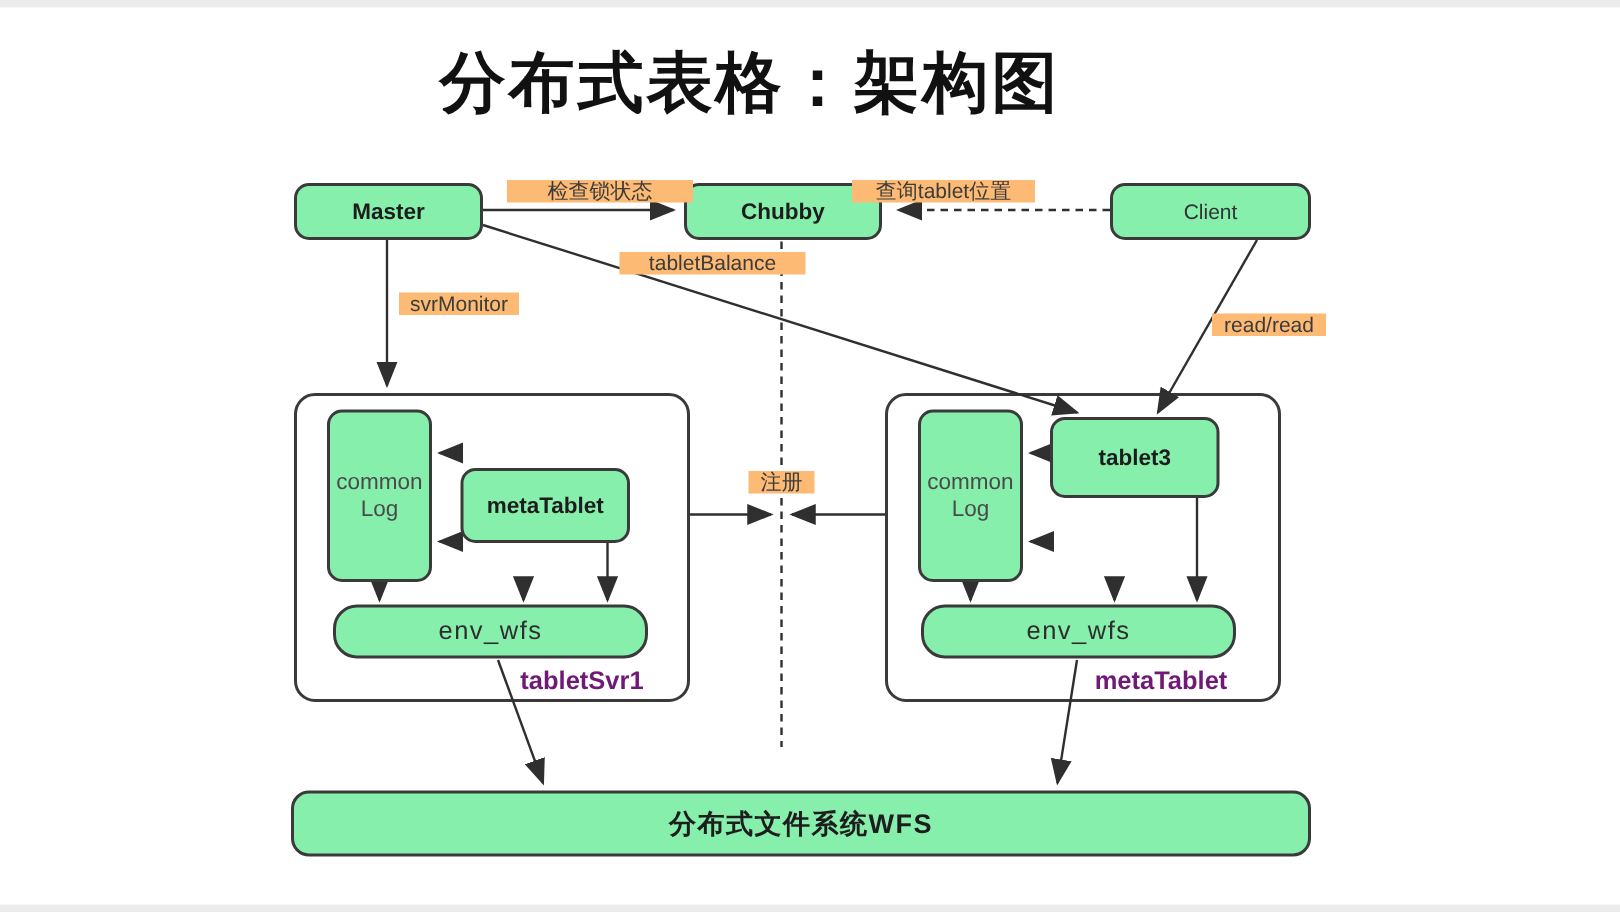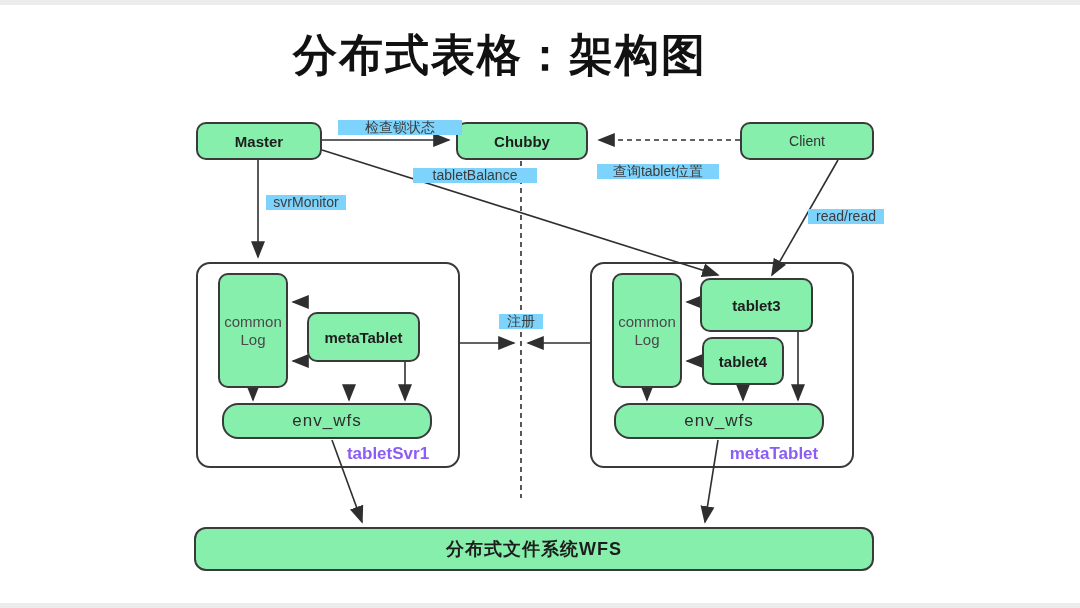--- a/index.html
+++ b/index.html
@@ -23,26 +23,26 @@
     color:#1d1d1d;font-size:15px;font-weight:700;box-sizing:border-box;text-align:center;
   }
   .node.regular{font-weight:400;color:#333;}
   .container{
     position:absolute;z-index:1;background:#fff;border:2px solid #3a3a3a;
     border-radius:14px;box-sizing:border-box;
   }
   .common-log{font-weight:400;color:#4a4a4a;line-height:1.15;padding:0 4px;}
   .env{font-size:17px;font-weight:400;color:#2e2e2e;letter-spacing:1px;border-radius:16px;}
   .svr-name{
-    position:absolute;z-index:3;font-size:17px;font-weight:700;color:#8b5cf6;text-align:center;
+    position:absolute;z-index:3;font-size:17px;font-weight:700;color:#701a75;text-align:center;
   }
   .wfs{font-size:18px;letter-spacing:1px;}
   .edge-label{
     position:absolute;z-index:3;font-size:14px;color:#3c3c3c;text-align:center;
-    background:#7dd3fc;line-height:1.1;
+    background:#fdba74;line-height:1.1;
   }
 </style>
 </head>
 <body>
 
 <div class="stage">
   <div class="edge-bar top"></div>
   <div class="edge-bar bottom"></div>
 
   <div class="title">分布式表格：架构图</div>
@@ -86,25 +86,24 @@
 
   <div class="container" style="left:196px;top:262px;width:264px;height:206px;"></div>
   <div class="node common-log" style="left:218px;top:273px;width:70px;height:115px;">common Log</div>
   <div class="node" style="left:307px;top:278px;width:113px;height:50px;margin-top:34px;">metaTablet</div>
   <div class="node env" style="left:222px;top:403px;width:210px;height:36px;">env_wfs</div>
   <div class="svr-name" style="left:330px;top:444px;width:116px;">tabletSvr1</div>
 
   <div class="container" style="left:590px;top:262px;width:264px;height:206px;"></div>
   <div class="node common-log" style="left:612px;top:273px;width:70px;height:115px;">common Log</div>
   <div class="node" style="left:700px;top:278px;width:113px;height:54px;">tablet3</div>
-  <div class="node" style="left:702px;top:337px;width:82px;height:48px;">tablet4</div>
   <div class="node env" style="left:614px;top:403px;width:210px;height:36px;">env_wfs</div>
   <div class="svr-name" style="left:716px;top:444px;width:116px;">metaTablet</div>
 
   <div class="node wfs" style="left:194px;top:527px;width:680px;height:44px;border-radius:12px;">分布式文件系统WFS</div>
 
   <div class="edge-label" style="left:338px;top:120px;width:124px;">检查锁状态</div>
-  <div class="edge-label" style="left:597px;top:120px;width:122px;margin-top:44px;">查询tablet位置</div>
+  <div class="edge-label" style="left:568px;top:120px;width:122px;">查询tablet位置</div>
   <div class="edge-label" style="left:413px;top:168px;width:124px;">tabletBalance</div>
   <div class="edge-label" style="left:266px;top:195px;width:80px;text-align:center;">svrMonitor</div>
   <div class="edge-label" style="left:808px;top:209px;width:76px;">read/read</div>
   <div class="edge-label" style="left:499px;top:314px;width:44px;">注册</div>
 </div>
 
 </body></html>

